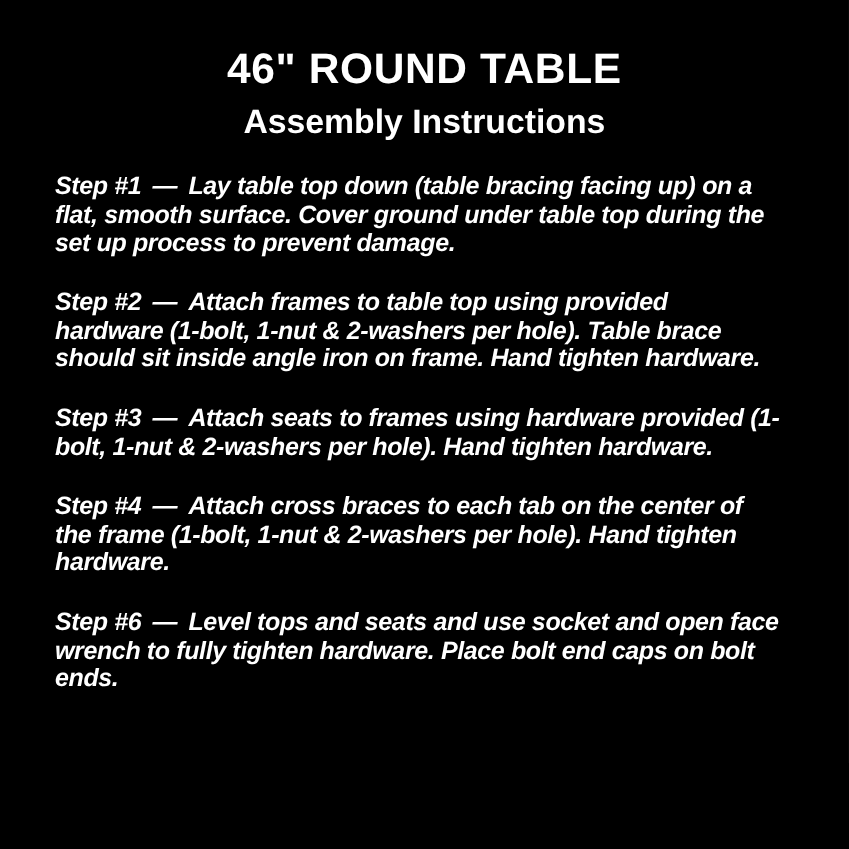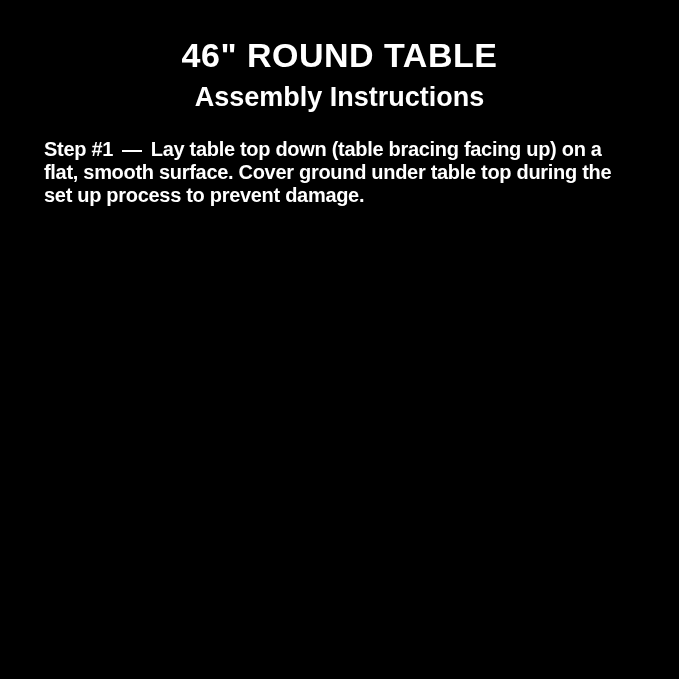--- a/index.html
+++ b/index.html
@@ -35,40 +35,45 @@
     margin: 9px 0 0 0;
   }
   .steps {
     padding: 26px 36px 0 44px;
   }
   .step {
     font-size: 20px;
     line-height: 1.13;
     letter-spacing: -0.3px;
     margin: 0 18px 25px 0;
+    font-style: italic;
   }
   .dash {
     display: inline-block;
     margin: 0 9px;
   }
 </style>
 </head>
 <body>
 
 <div class="poster">
 
   <div class="header">
     <h1 class="title">46" ROUND TABLE</h1>
     <h2 class="subtitle">Assembly Instructions</h2>
   </div>
 
   <div class="steps">
 
     <p class="step"><span>Step #1</span><span class="dash">—</span><span>Lay table top down (table bracing facing up) on a flat, smooth surface. Cover ground under table top during the set up process to prevent damage.</span></p>
 
+    <p class="step"><span>Step #2</span><span class="dash">—</span><span>Attach frames to table top using provided hardware (1-bolt, 1-nut &amp; 2-washers per hole). Table brace should sit inside angle iron on frame. Hand tighten hardware.</span></p>
+
+    <p class="step"><span>Step #3</span><span class="dash">—</span><span>Attach seats to frames using hardware provided (1-bolt, 1-nut &amp; 2-washers per hole). Hand tighten hardware.</span></p>
+
+    <p class="step"><span>Step #4</span><span class="dash">—</span><span>Attach cross braces to each tab on the center of the frame (1-bolt, 1-nut &amp; 2-washers per hole). Hand tighten hardware.</span></p>
 
 
-
-
+    <p class="step"><span>Step #6</span><span class="dash">—</span><span>Level tops and seats and use socket and open face wrench to fully tighten hardware. Place bolt end caps on bolt ends.</span></p>
 
   </div>
 
 </div>
 
 </body></html>

